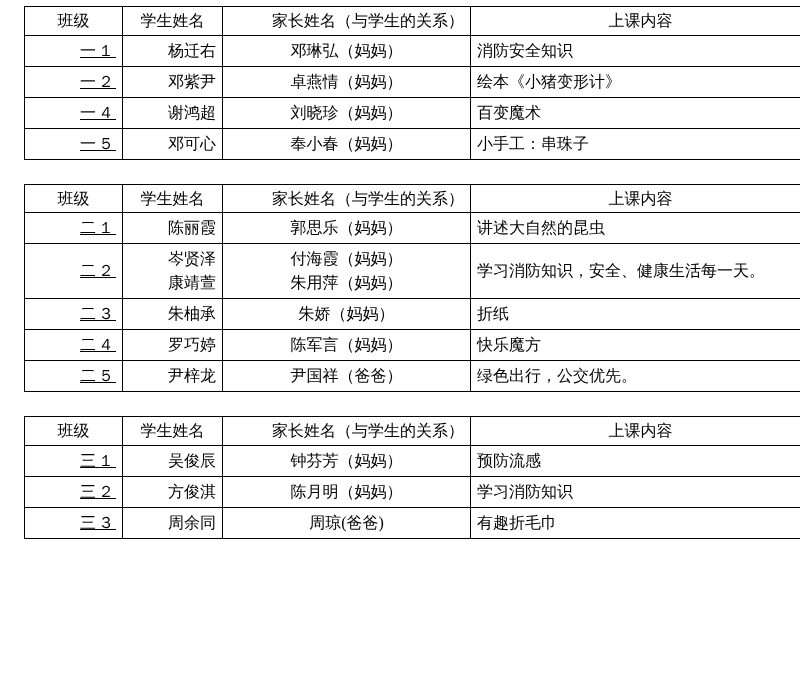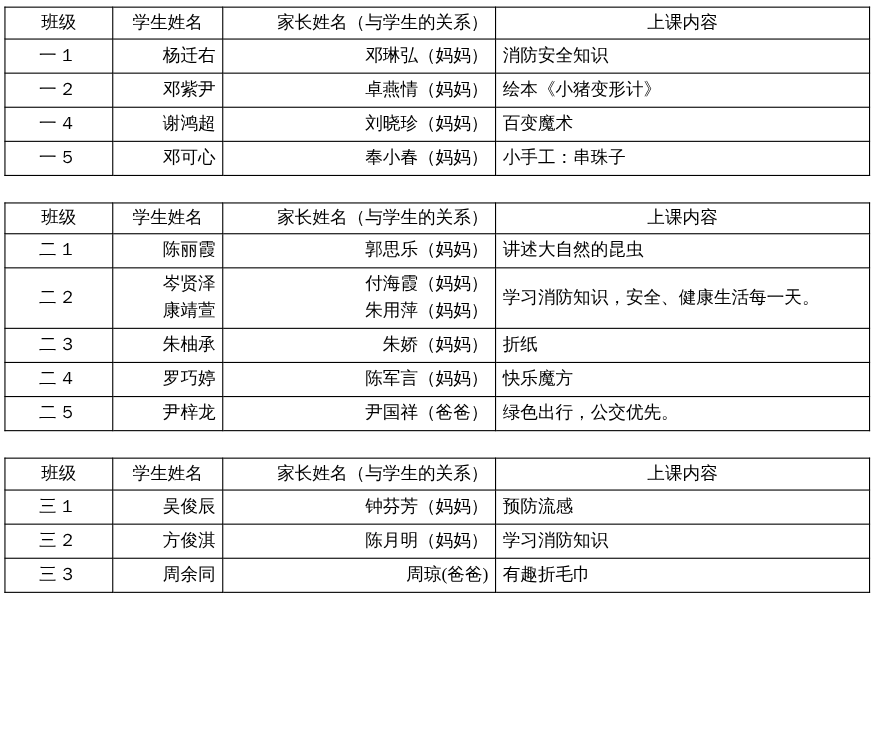--- a/index.html
+++ b/index.html
@@ -12,21 +12,21 @@
     height: 676px;
     font-family: "Liberation Serif", "DejaVu Serif", serif;
     color: #000000;
     overflow: hidden;
   }
   .page {
     width: 800px;
     height: 536px;
     position: relative;
     box-sizing: border-box;
-    padding: 6px 6px 0 2px;
+    padding: 6px 6px 0 22px;
   }
   table.grade-table {
     border-collapse: collapse;
     table-layout: fixed;
     width: 786px;
     margin: 0 0 24px 2px;
   }
   table.grade-table td,
   table.grade-table th {
     border: 1px solid #000000;
@@ -44,28 +44,29 @@
   col.c-content { width: 340px; }
 
   thead td {
     text-align: center;
     font-weight: bold;
   }
   thead td.hdr-parent {
     text-align: right;
   }
   td.cell-class {
-    text-align: center;
+    text-align: right;
     letter-spacing: 2px;
+    text-decoration: underline;
   }
   td.cell-student {
     text-align: right;
   }
   td.cell-parent {
-    text-align: right;
+    text-align: center;
     padding-left: 8px;
   }
   td.cell-content {
     text-align: left;
     padding-left: 10px;
   }
   .stacked {
     display: block;
     line-height: 1.5;
   }

